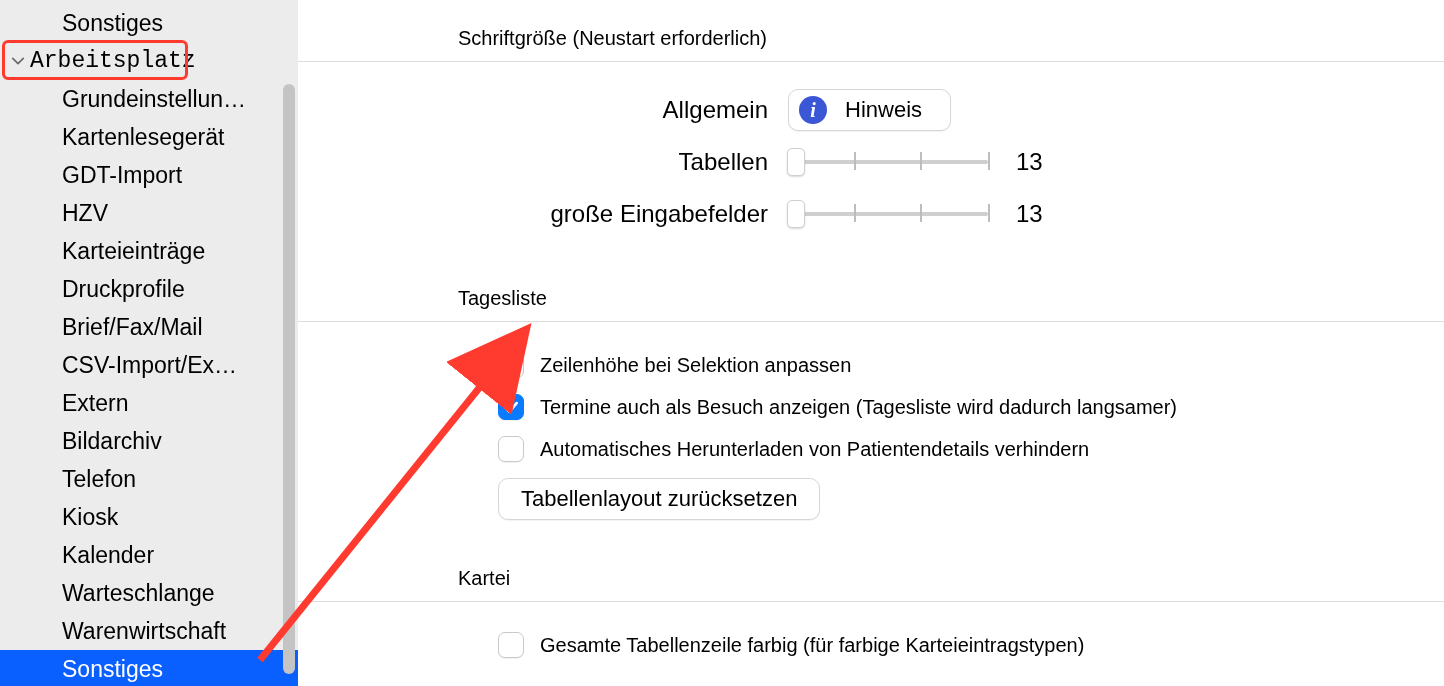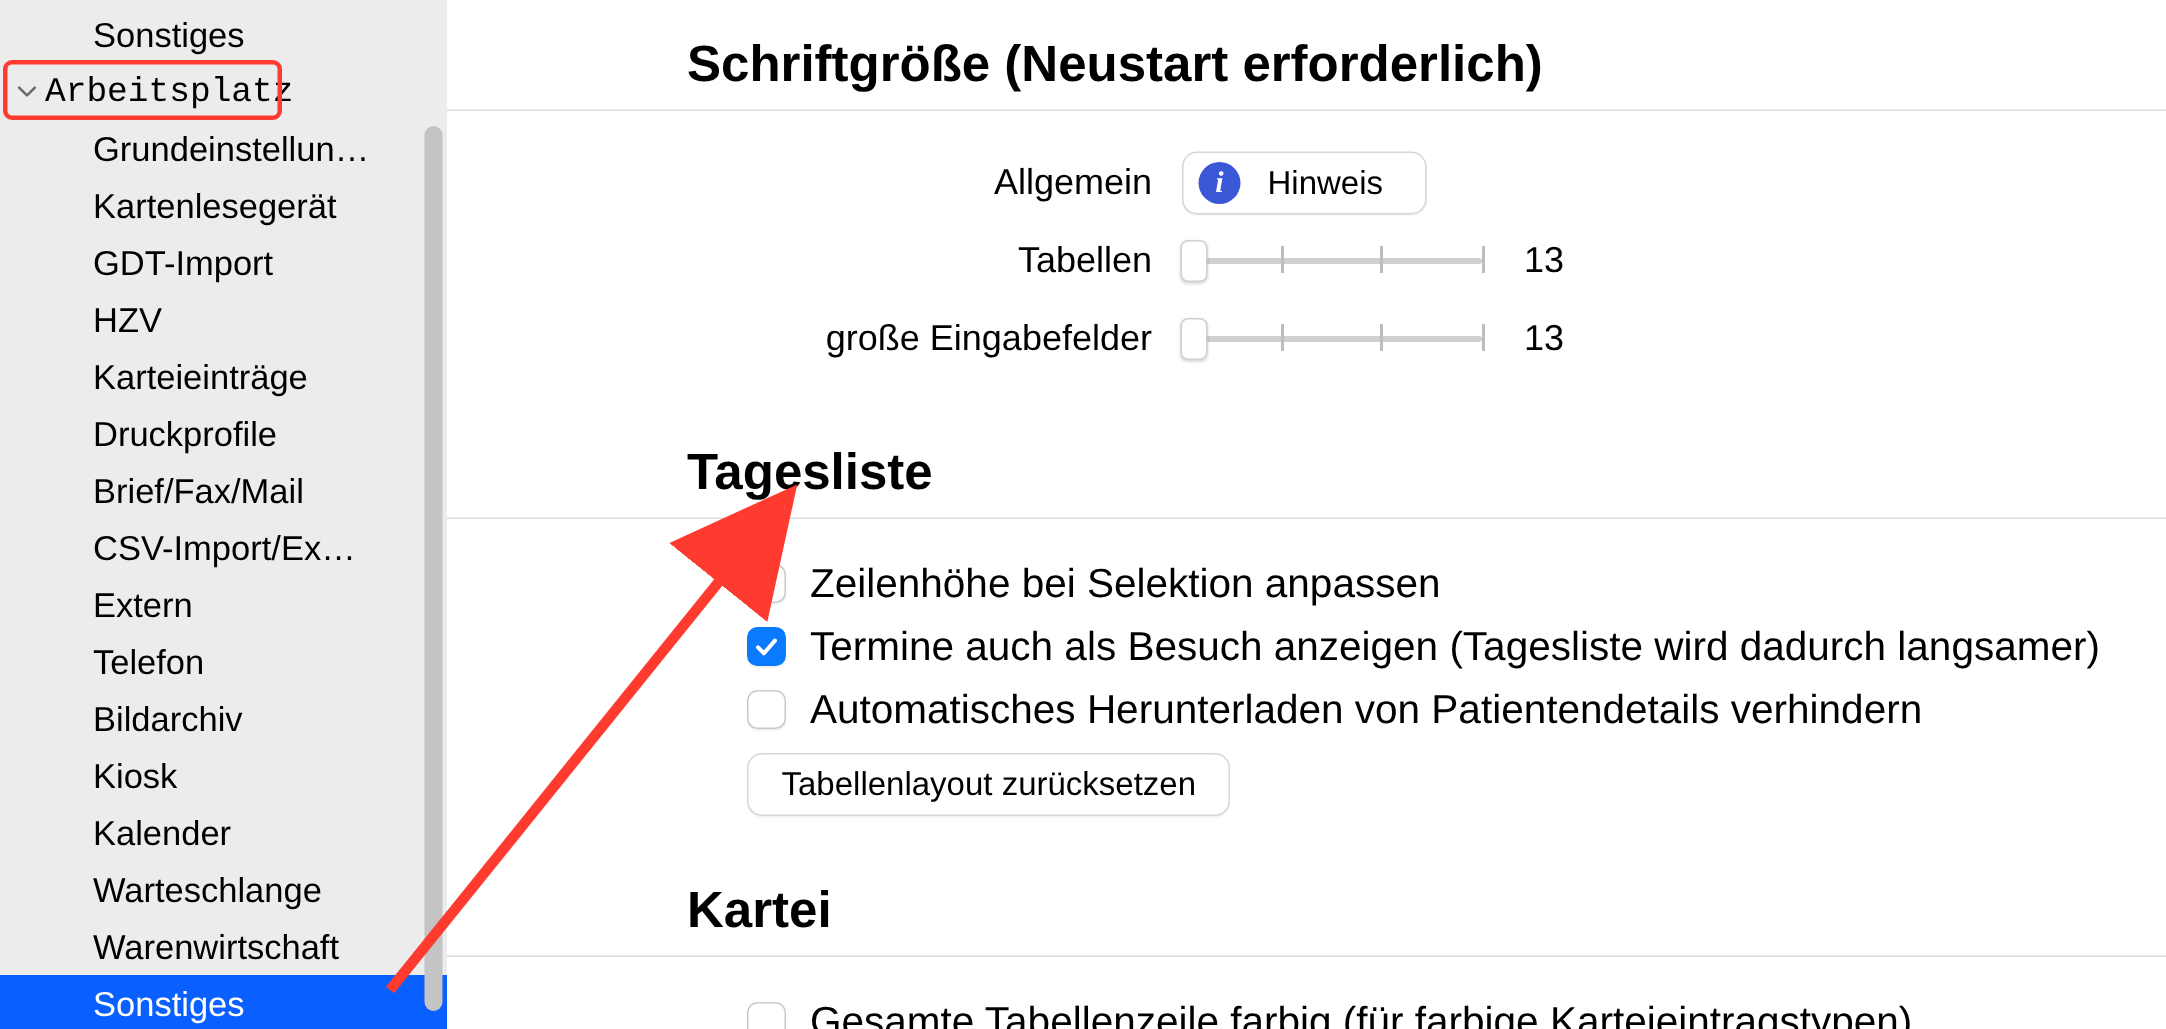--- a/index.html
+++ b/index.html
@@ -81,22 +81,22 @@
   .section {
     padding: 24px 0 10px 0;
   }
   .section-title-wrap {
     border-bottom: 1px solid #dcdcdc;
     margin-bottom: 22px;
     padding-left: 160px;
     padding-bottom: 10px;
   }
   .section-title-wrap .t {
-    font-weight: 700;
-    font-size: 34px;
+    font-weight: 400;
+    font-size: 20px;
   }
 
   .form-row {
     display: flex;
     align-items: center;
     height: 52px;
   }
   .form-label {
     width: 490px;
     text-align: right;
@@ -147,21 +147,21 @@
     transform: translate(-50%, -50%);
     box-shadow: 0 1px 2px rgba(0,0,0,0.15);
   }
   .slider-val { font-size: 24px; margin-left: 14px; }
 
   
   .chk-row {
     display: flex; align-items: center; gap: 16px;
     padding-left: 200px;
     height: 42px;
-    font-size: 27px;
+    font-size: 20px;
   }
   .chk {
     width: 26px; height: 26px; border-radius: 7px;
     border: 1px solid #c9c9c9; background: #fff;
     display: inline-flex; align-items: center; justify-content: center;
     box-shadow: 0 1px 1px rgba(0,0,0,0.06);
   }
   .chk.checked {
     background: #0a7aff; border-color: #0a7aff;
   }
@@ -197,22 +197,22 @@
 
     <div class="nav-item"><span>Grundeinstellun…</span></div>
     <div class="nav-item"><span>Kartenlesegerät</span></div>
     <div class="nav-item"><span>GDT-Import</span></div>
     <div class="nav-item"><span>HZV</span></div>
     <div class="nav-item"><span>Karteieinträge</span></div>
     <div class="nav-item"><span>Druckprofile</span></div>
     <div class="nav-item"><span>Brief/Fax/Mail</span></div>
     <div class="nav-item"><span>CSV-Import/Ex…</span></div>
     <div class="nav-item"><span>Extern</span></div>
+    <div class="nav-item"><span>Bildarchiv</span></div>
     <div class="nav-item"><span>Telefon</span></div>
-    <div class="nav-item"><span>Bildarchiv</span></div>
     <div class="nav-item"><span>Kiosk</span></div>
     <div class="nav-item"><span>Kalender</span></div>
     <div class="nav-item"><span>Warteschlange</span></div>
     <div class="nav-item"><span>Warenwirtschaft</span></div>
     <div class="nav-item selected"><span>Sonstiges</span></div>
 
     <div class="scrollbar-track">
       <div class="scrollbar-thumb"></div>
     </div>
   </div>

